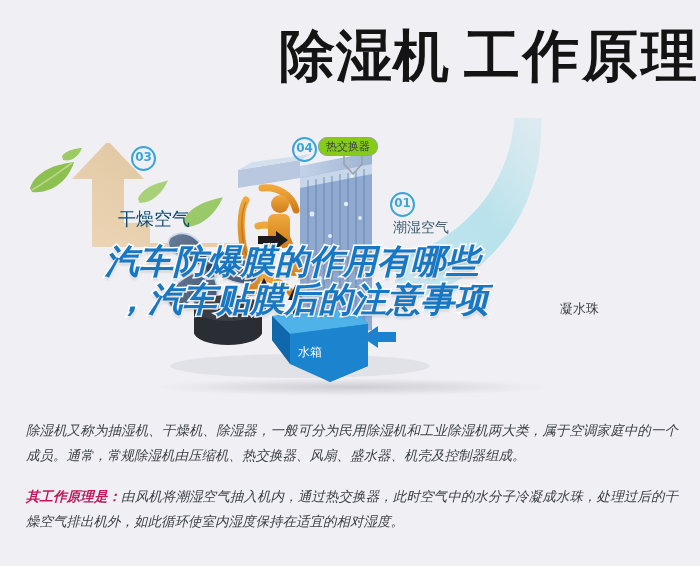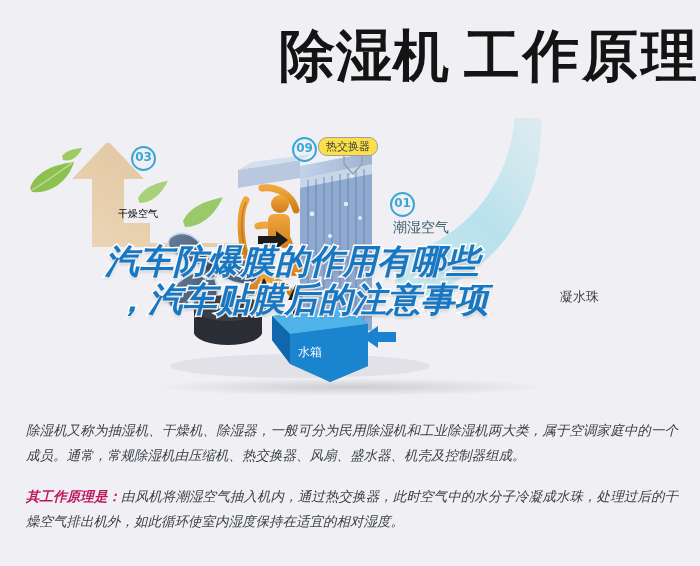--- a/index.html
+++ b/index.html
@@ -90,44 +90,44 @@
   #badge-01      { left: 390px; top: 74px; }
 
   
   .callout {
     position: absolute;
     left: 318px;
     top: 19px;
     padding: 2px 7px 3px 7px;
     border: 1.5px solid #9aa0a6;
     border-radius: 9px;
-    background: #fde047;
+    background: #84cc16;
     color: #3b4047;
     font-size: 11px;
     line-height: 1.1;
     white-space: nowrap;
   }
   .callout-tail {
     position: absolute;
     left: 340px;
     top: 36px;
     width: 26px;
     height: 22px;
   }
 
   
   .label {
     position: absolute;
     color: #4a4f57;
     font-size: 13px;
     white-space: nowrap;
   }
-  #label-dry   { left: 118px; top: 89px; color: #000000; font-size: 10px; text-align: center; }
+  #label-dry   { left: 118px; top: 89px; color: #0c4a6e; font-size: 18px; text-align: center; }
   #label-humid { left: 393px; top: 101px; color: #3c5a6b; font-size: 14px; }
-  #label-drops { left: 560px; top: 170px; color: #3b4047; font-size: 13px; }
+  #label-drops { left: 560px; top: 182px; color: #3b4047; font-size: 13px; }
   #label-tank  { left: 298px; top: 226px; color: #ffffff; font-size: 12px; }
 
   
   .machine { position: absolute; left: 0; top: 0; width: 700px; height: 275px; }
 
   
   .overlay-title {
     position: absolute;
     left: 0;
     top: 242px;
@@ -329,21 +329,21 @@
       <g fill="#1c82cf">
         <polygon points="396,214 378,214 378,208 362,219 378,230 378,224 396,224"></polygon>
       </g>
     </svg>
 
     <svg class="callout-tail" viewBox="0 0 26 22">
       <path d="M4 0 L 4 10 L 13 20 L 22 10 L 22 0" fill="none" stroke="#9aa0a6" stroke-width="1.5"></path>
     </svg>
 
     <div class="badge" id="badge-03-left">03</div>
-    <div class="badge" id="badge-02">09</div>
+    <div class="badge" id="badge-02">04</div>
     <div class="badge" id="badge-01">01</div>
 
     <div class="callout">热交换器</div>
 
     <div class="label" id="label-dry">干燥空气</div>
     <div class="label" id="label-humid">潮湿空气</div>
     <div class="label" id="label-drops">凝水珠</div>
     <div class="label" id="label-tank">水箱</div>
 
   </div>

